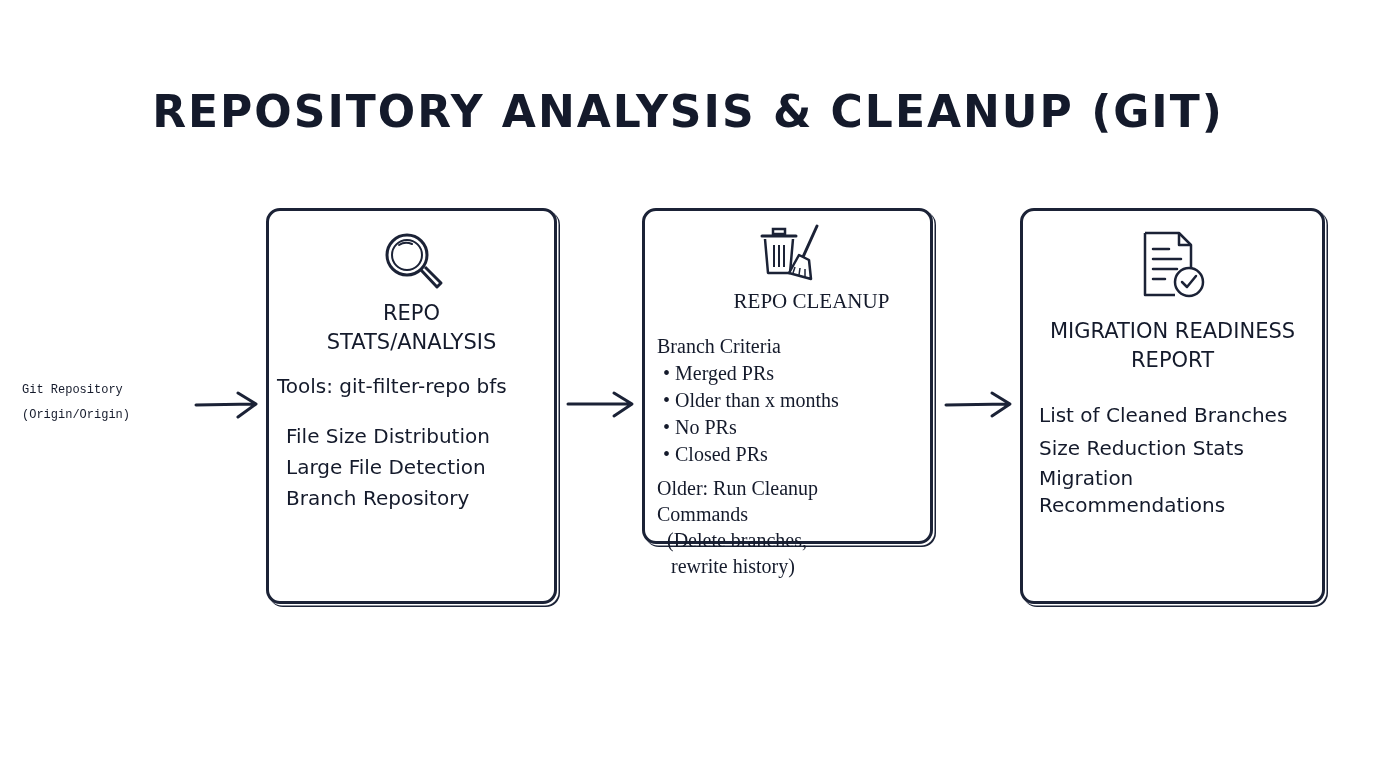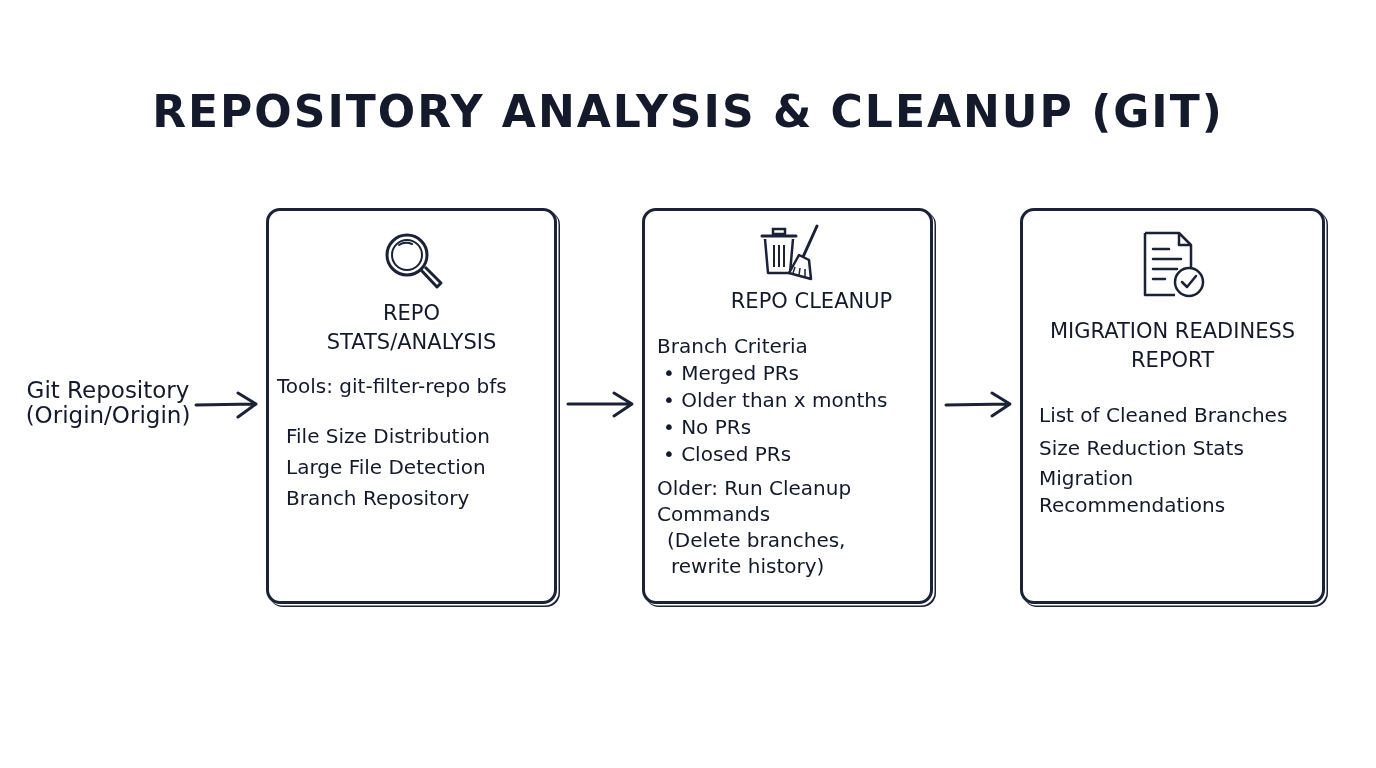--- a/index.html
+++ b/index.html
@@ -6,30 +6,30 @@
     body {
       width: 1376px; height: 768px; background: #ffffff; position: relative; overflow: hidden;
       font-family: "DejaVu Sans", sans-serif; color: #141a2b;
     }
     .title {
       position: absolute; left: 0; width: 1376px; top: 86px; text-align: center;
       font-size: 44px; font-weight: bold; letter-spacing: 2px; color: #141a2b;
       font-family: "DejaVu Sans", sans-serif;
     }
     .source {
-      position: absolute; left: 22px; top: 378px; width: 172px; text-align: center;
-      font-size: 23px; line-height: 25px;
+      position: absolute; left: 22px; top: 378px; width: 172px; 
+      font-size: 12px; line-height: 25px; font-family: Liberation Mono, monospace;
     }
     .box {
       position: absolute; border: 3px solid #1b2236; border-radius: 14px;
       box-shadow: 2px 2px 0 -0.5px #ffffff, 3px 3px 0 0 #1b2236;
       background: #ffffff; box-sizing: border-box;
     }
     .box1 { left: 266px; top: 208px; width: 291px; height: 396px; }
-    .box2 { left: 642px; top: 208px; width: 291px; height: 396px; }
+    .box2 { left: 642px; top: 208px; width: 291px; height: 336px; font-family: Liberation Serif, serif; }
     .box3 { left: 1020px; top: 208px; width: 305px; height: 396px; }
     .icon { position: absolute; }
     .heading {
       position: absolute; left: 0; right: 0; text-align: center; font-size: 21px; line-height: 29px;
       text-transform: uppercase;
     }
     .body-text { position: absolute; font-size: 20px; line-height: 27px; white-space: nowrap; }
     .item { display: block; }
     .bullet::before { content: "• "; }
     .arrow { position: absolute; }

